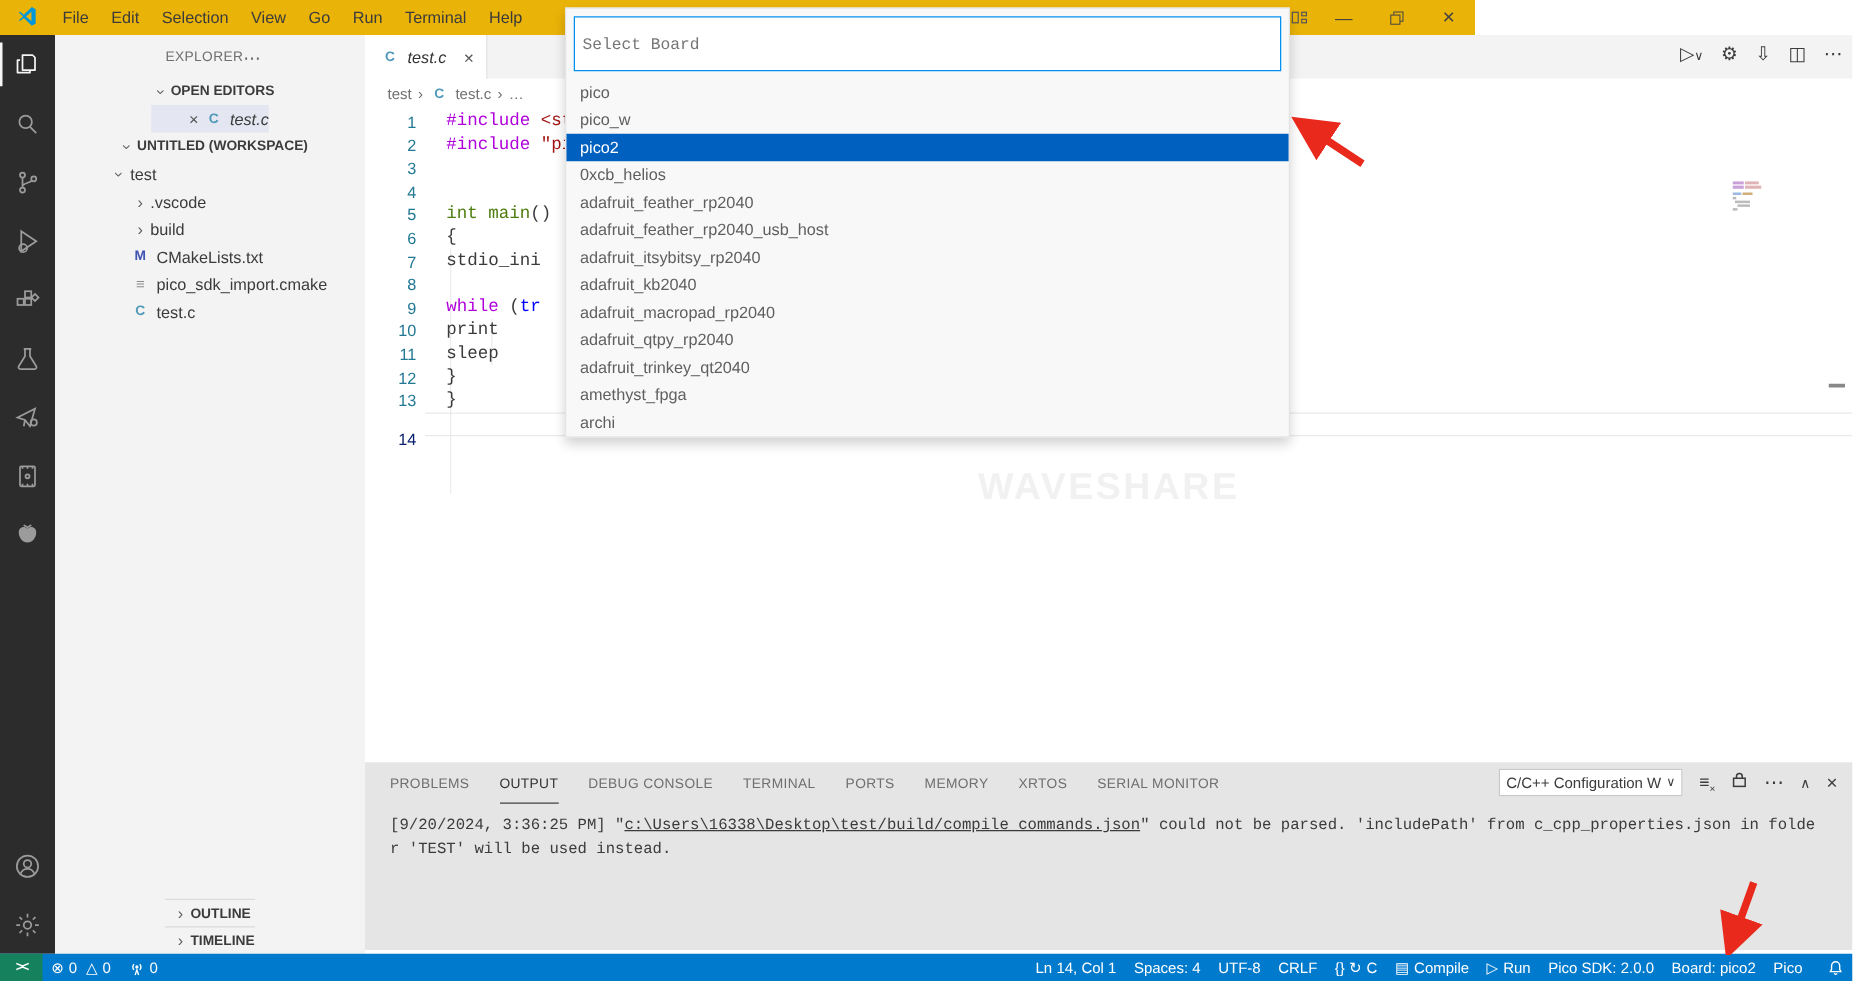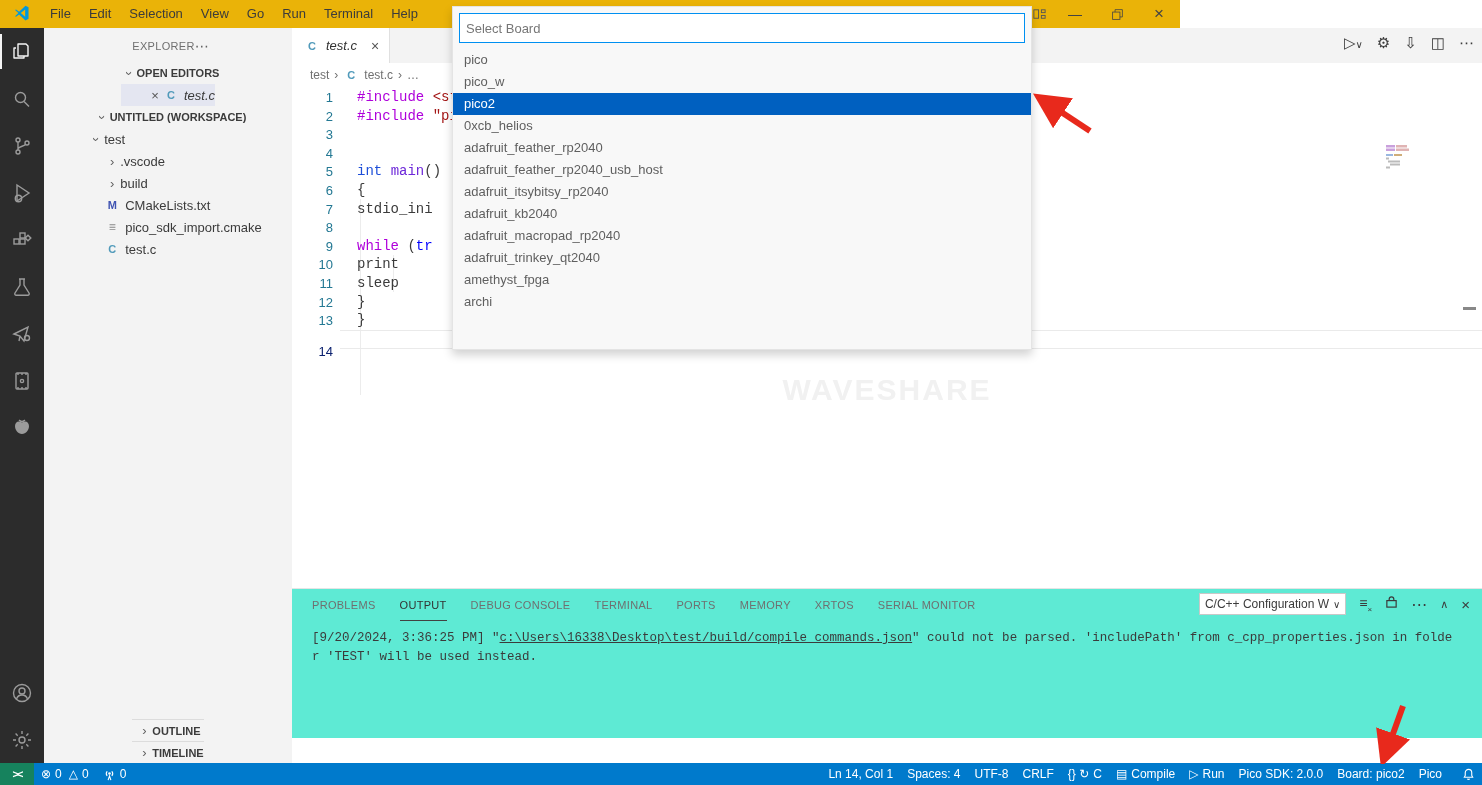--- a/index.html
+++ b/index.html
@@ -57,27 +57,27 @@
   .curline{position:absolute;left:48px;width:1334px;height:19px;border-top:1px solid #eaeaea;border-bottom:1px solid #eaeaea;}
   .indent-guide{position:absolute;width:1px;background:#ececec;}
   .watermark{position:absolute;left:365px;top:286px;width:460px;text-align:center;
     font-size:30px;font-weight:bold;color:#f1f1f1;letter-spacing:2px;}
   .minimap{position:absolute;right:70px;top:58px;width:26px;height:24px;}
   .scroll-dash{position:absolute;right:6px;top:220px;width:13px;height:3px;background:#888;}
   
   .quickpick{position:absolute;left:452px;top:6px;width:580px;background:#f8f8f8;z-index:40;
     box-shadow:0 5px 9px rgba(0,0,0,.18);border:1px solid #e4e4e4;height:344px;overflow:hidden;}
   .qp-inputwrap{padding:6px;}
-  .qp-input{width:100%;height:30px;border:1.4px solid #0090f1;background:#fff;font-size:13px;
-    padding:12px 6px;color:#616161;outline:none;font-family:Liberation Sans, sans-serif;}
+  .qp-input{width:100%;height:44px;border:1.4px solid #0090f1;background:#fff;font-size:13px;
+    padding:12px 6px;color:#616161;outline:none;font-family:Liberation Mono, monospace;}
   .qp-input::placeholder{color:#767676;}
   .qp-item{height:22px;line-height:22px;padding-left:11px;font-size:13px;color:#5f5f5f;}
   .qp-item.selected{background:#0060c0;color:#fff;}
   
-  .panel{position:absolute;left:292px;top:588px;width:1190px;height:150px;background:#5eead4;z-index:2;
+  .panel{position:absolute;left:292px;top:610px;width:1190px;height:150px;background:#e5e5e5;z-index:2;
     border-top:1px solid #e5e5e5;}
   .panel-tabs{display:flex;align-items:center;height:32px;padding-left:20px;gap:24px;}
   .ptab{font-size:11px;color:#6f6f6f;letter-spacing:.3px;height:32px;line-height:32px;}
   .ptab.active{color:#333;border-bottom:1px solid #424242;}
   .panel-actions{position:absolute;right:12px;top:4px;display:flex;align-items:center;gap:13px;color:#3b3b3b;}
   .cfg-select{border:1px solid #c8c8c8;background:#fff;font-size:12px;color:#3b3b3b;height:22px;
     display:flex;align-items:center;padding:0 5px;gap:4px;max-width:158px;white-space:nowrap;}
   .cfg-select .cfg-label{overflow:hidden;max-width:132px;display:inline-block;}
   .panel-output{font-family:"Liberation Mono",monospace;font-size:12.5px;color:#3b3b3b;
     padding:8px 24px 0 20px;line-height:19px;word-break:break-all;}
@@ -323,21 +323,21 @@
     <div class="scroll-dash"></div>
   <div class="gutter" style="top: 1px;">1</div>
       <div class="ctext" style="top: 1px; font-family: &quot;Liberation Mono&quot;, monospace; font-size: 14px;"><span style="color: rgb(175, 0, 219); font-weight: 500;">#include</span><span style="color: rgb(59, 59, 59);"> </span><span style="color: rgb(163, 21, 21);">&lt;st</span></div>
       <div class="gutter" style="top: 19.6px;">2</div>
       <div class="ctext" style="top: 19.6px; font-family: &quot;Liberation Mono&quot;, monospace; font-size: 14px;"><span style="color: rgb(175, 0, 219); font-weight: 500;">#include</span><span style="color: rgb(59, 59, 59);"> </span><span style="color: rgb(163, 21, 21);">"pi</span></div>
       <div class="gutter" style="top: 38.2px;">3</div>
       <div class="ctext" style="top: 38.2px; font-family: &quot;Liberation Mono&quot;, monospace; font-size: 14px;"></div>
       <div class="gutter" style="top: 56.8px;">4</div>
       <div class="ctext" style="top: 56.8px; font-family: &quot;Liberation Mono&quot;, monospace; font-size: 14px;"></div>
       <div class="gutter" style="top: 75.4px;">5</div>
-      <div class="ctext" style="top: 75.4px; font-family: &quot;Liberation Mono&quot;, monospace; font-size: 14px;"><span style="color: #1d4ed8; font-weight: 500;">int</span><span style="color: rgb(59, 59, 59);"> </span><span style="color: #6d28d9;">main</span><span style="color: rgb(59, 59, 59);">()</span></div>
+      <div class="ctext" style="top: 75.4px; font-family: &quot;Liberation Mono&quot;, monospace; font-size: 14px;"><span style="color: #4d7c0f; font-weight: 500;">int</span><span style="color: rgb(59, 59, 59);"> </span><span style="color: #4d7c0f;">main</span><span style="color: rgb(59, 59, 59);">()</span></div>
       <div class="gutter" style="top: 94px;">6</div>
       <div class="ctext" style="top: 94px; font-family: &quot;Liberation Mono&quot;, monospace; font-size: 14px;"><span style="color: rgb(59, 59, 59);">{</span></div>
       <div class="gutter" style="top: 112.6px;">7</div>
       <div class="ctext" style="top: 112.6px; font-family: &quot;Liberation Mono&quot;, monospace; font-size: 14px;"><span style="color: rgb(59, 59, 59);">    stdio_ini</span></div>
       <div class="gutter" style="top: 131.2px;">8</div>
       <div class="ctext" style="top: 131.2px; font-family: &quot;Liberation Mono&quot;, monospace; font-size: 14px;"></div>
       <div class="gutter" style="top: 149.8px;">9</div>
       <div class="ctext" style="top: 149.8px; font-family: &quot;Liberation Mono&quot;, monospace; font-size: 14px;"><span style="color: rgb(59, 59, 59);">    </span><span style="color: rgb(175, 0, 219); font-weight: 500;">while</span><span style="color: rgb(59, 59, 59);"> (</span><span style="color: rgb(0, 0, 255); font-weight: 500;">tr</span></div>
       <div class="gutter" style="top: 168.4px;">10</div>
       <div class="ctext" style="top: 168.4px; font-family: &quot;Liberation Mono&quot;, monospace; font-size: 14px;"><span style="color: rgb(59, 59, 59);">        print</span></div>
@@ -360,20 +360,21 @@
   <div id="qp-list">
       <div class="qp-item">pico</div>
       <div class="qp-item">pico_w</div>
       <div class="qp-item selected">pico2</div>
       <div class="qp-item">0xcb_helios</div>
       <div class="qp-item">adafruit_feather_rp2040</div>
       <div class="qp-item">adafruit_feather_rp2040_usb_host</div>
       <div class="qp-item">adafruit_itsybitsy_rp2040</div>
       <div class="qp-item">adafruit_kb2040</div>
       <div class="qp-item">adafruit_macropad_rp2040</div>
+      <div class="qp-item">adafruit_qtpy_rp2040</div>
       <div class="qp-item">adafruit_trinkey_qt2040</div>
       <div class="qp-item">amethyst_fpga</div>
       <div class="qp-item">archi</div>
     </div>
 </div>
 
 <div class="panel">
   <div class="panel-tabs" id="panel-tabs">
       <div class="ptab">PROBLEMS</div>
       <div class="ptab active">OUTPUT</div>

